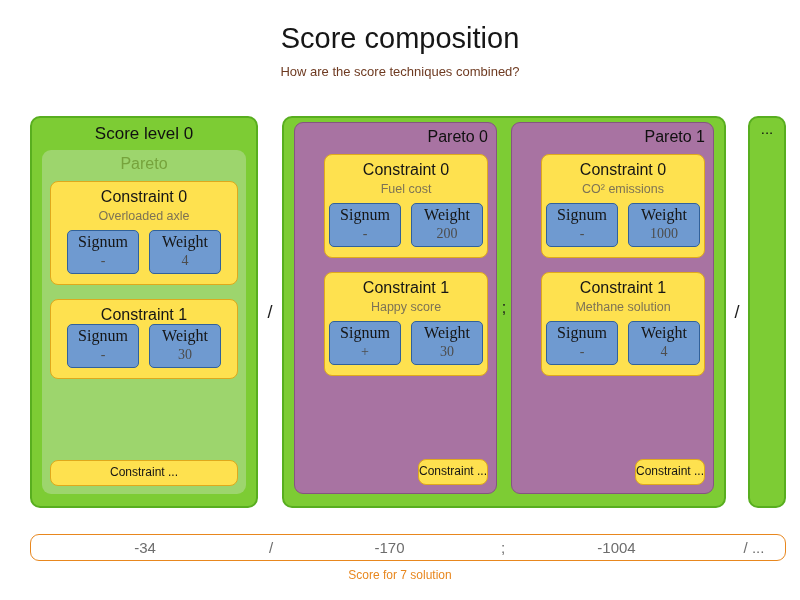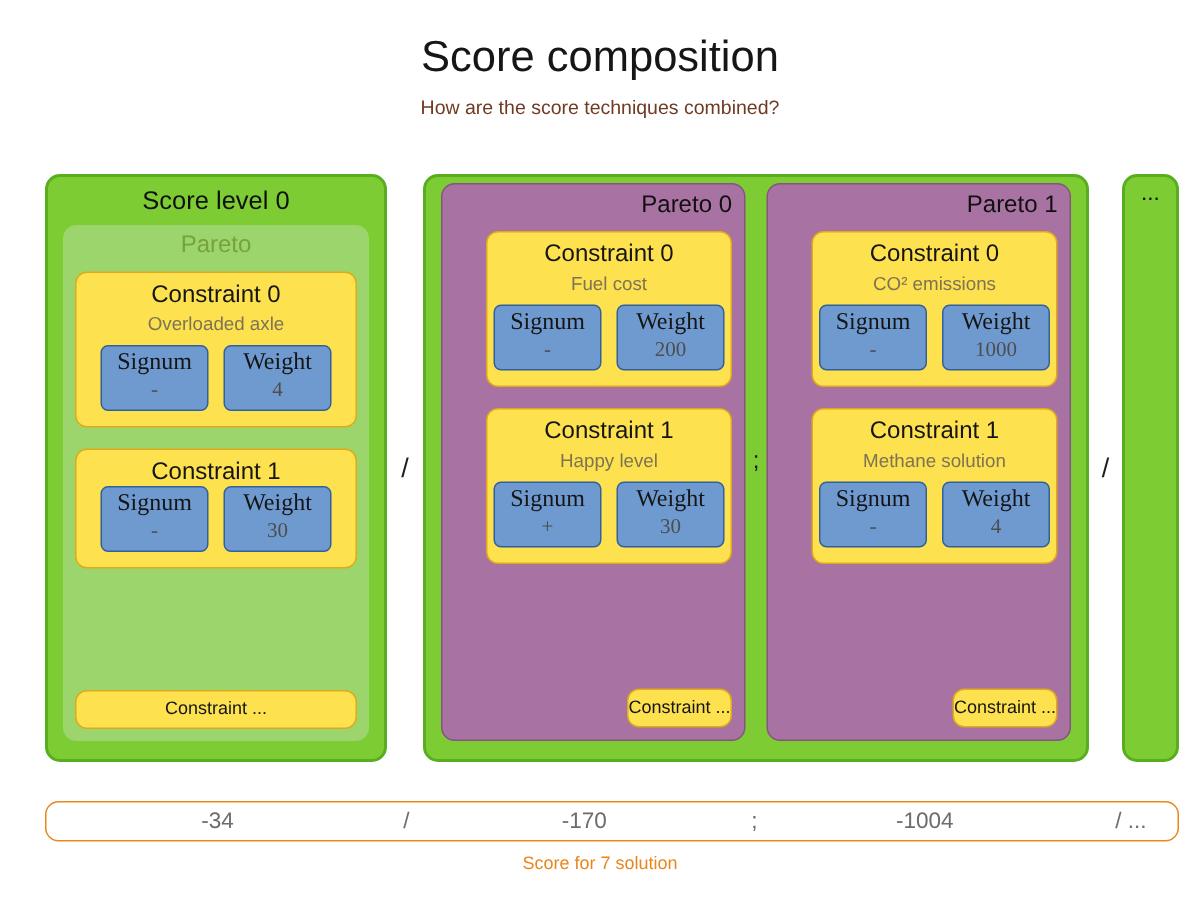--- a/index.html
+++ b/index.html
@@ -234,21 +234,21 @@
             </div>
             <div class="value-box">
               <div class="vb-label">Weight</div>
               <div class="vb-value">200</div>
             </div>
           </div>
         </div>
 
         <div class="constraint-box">
           <div class="constraint-title">Constraint 1</div>
-          <div class="constraint-desc">Happy level</div>
+          <div class="constraint-desc">Happy score</div>
           <div class="signum-row">
             <div class="value-box">
               <div class="vb-label">Signum</div>
               <div class="vb-value">+</div>
             </div>
             <div class="value-box">
               <div class="vb-label">Weight</div>
               <div class="vb-value">30</div>
             </div>
           </div>

